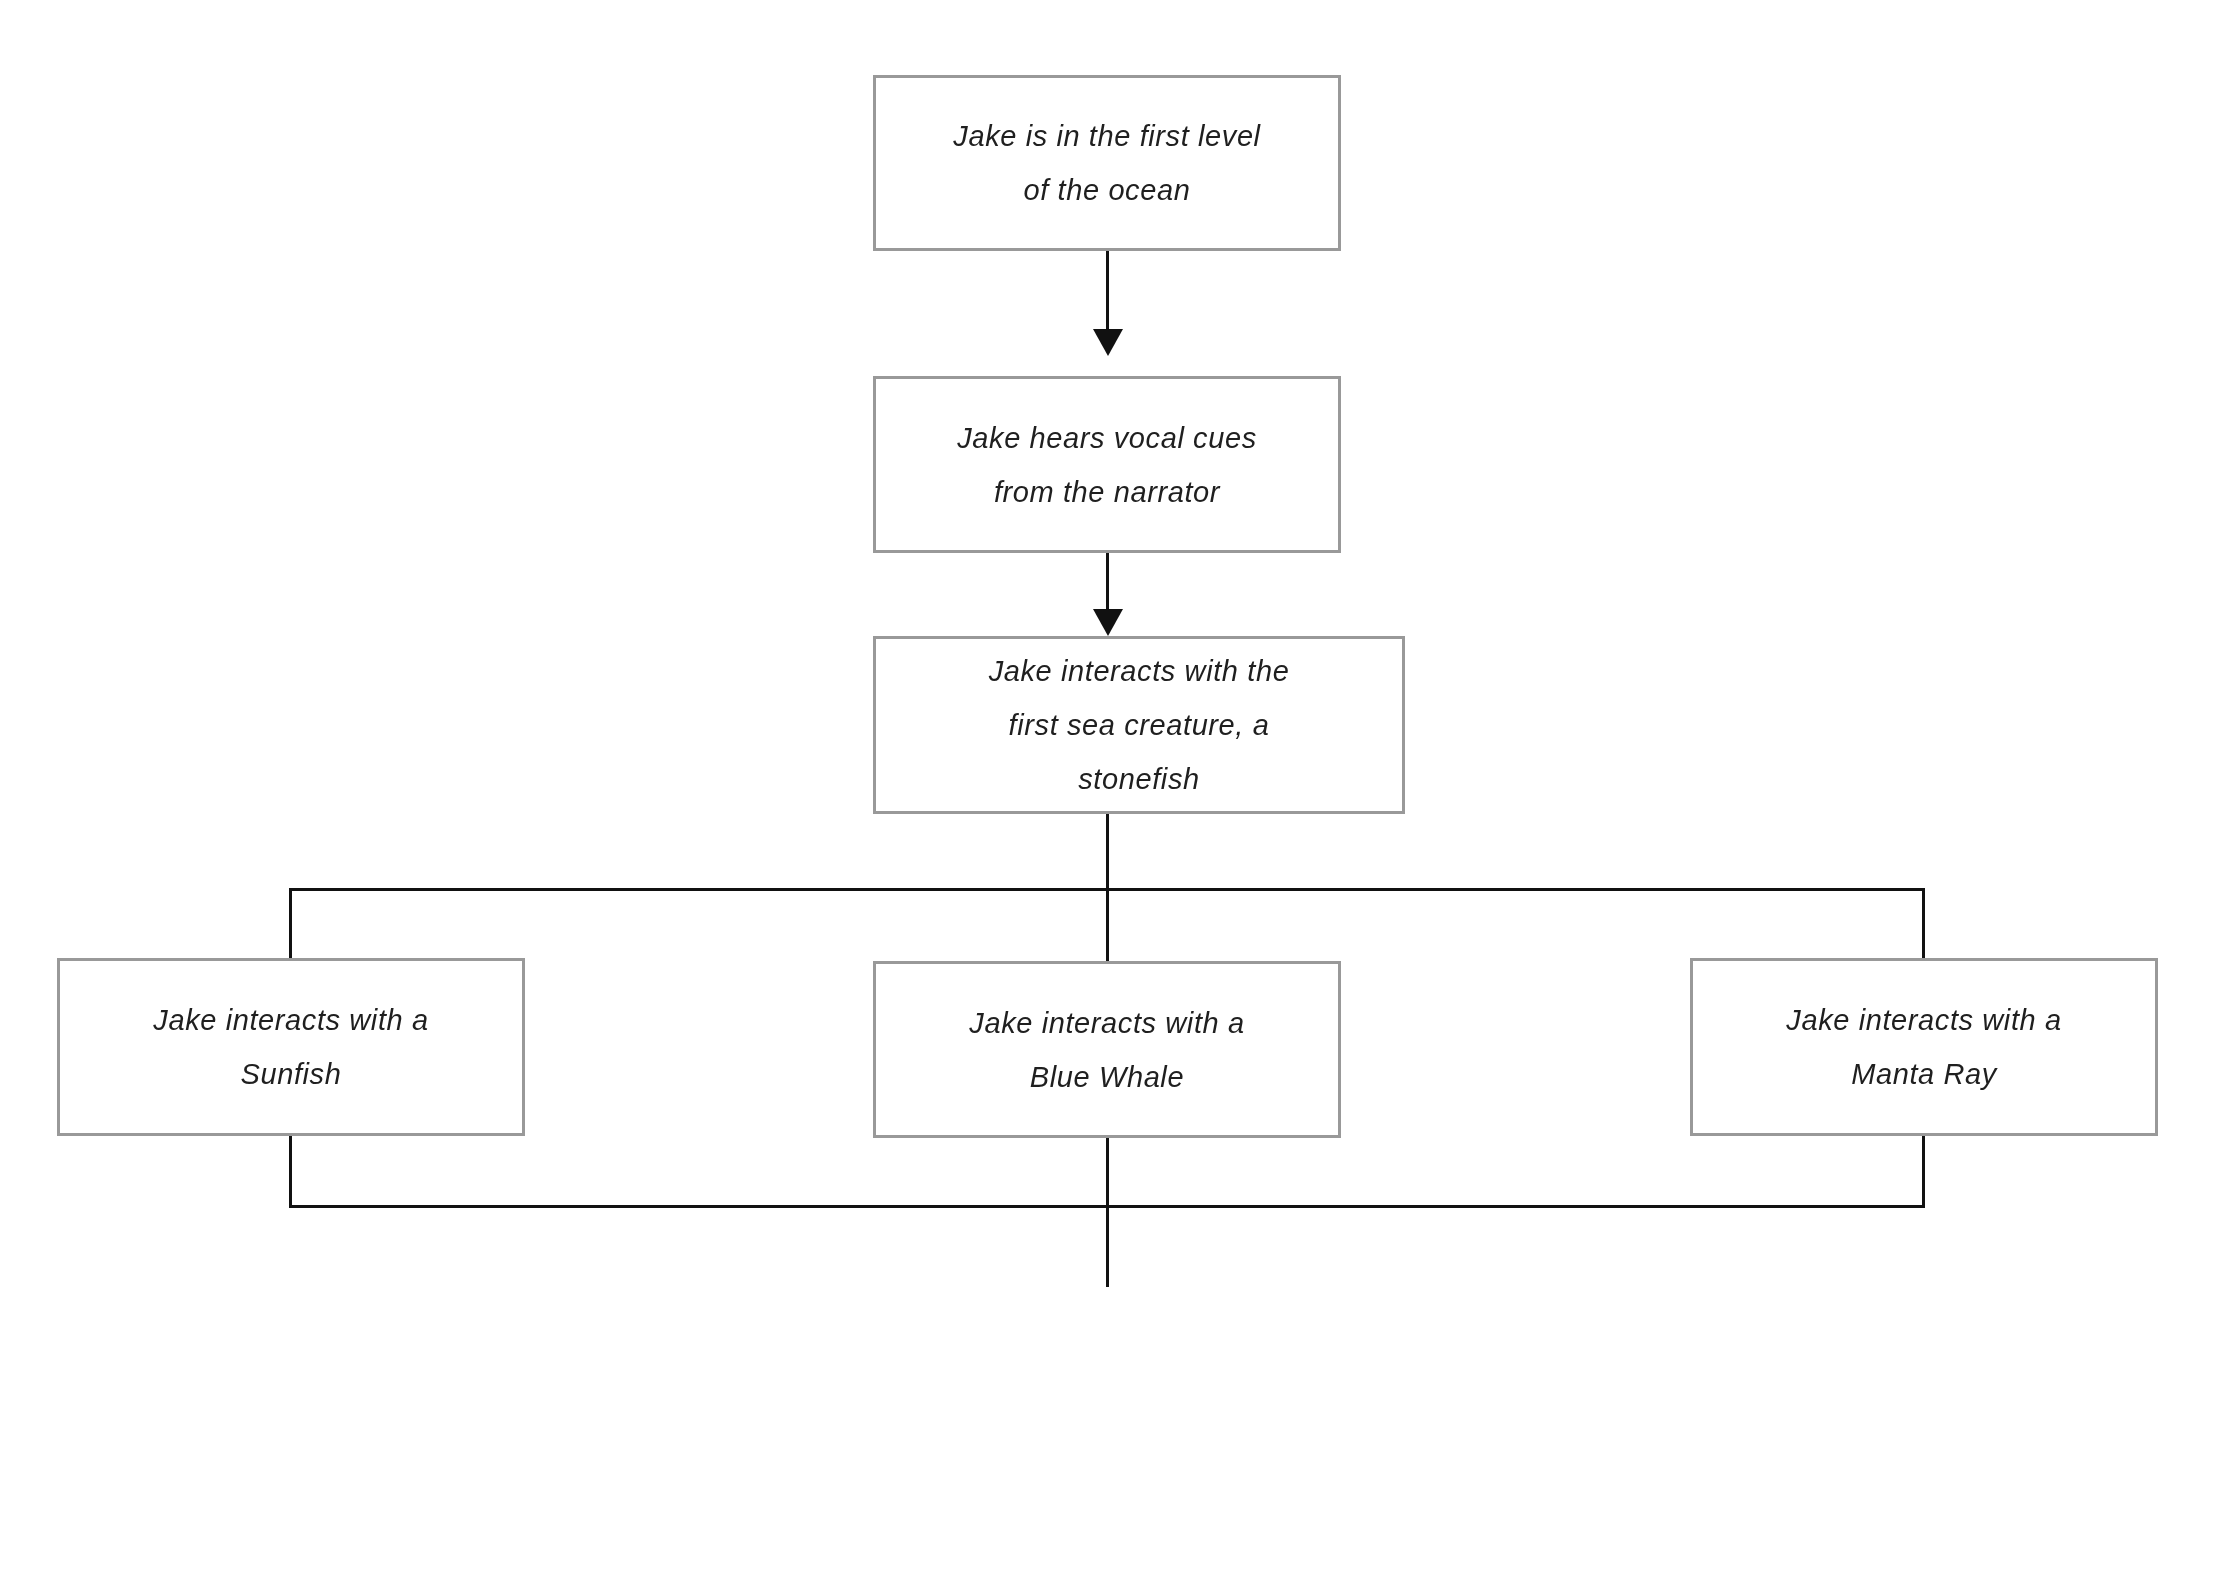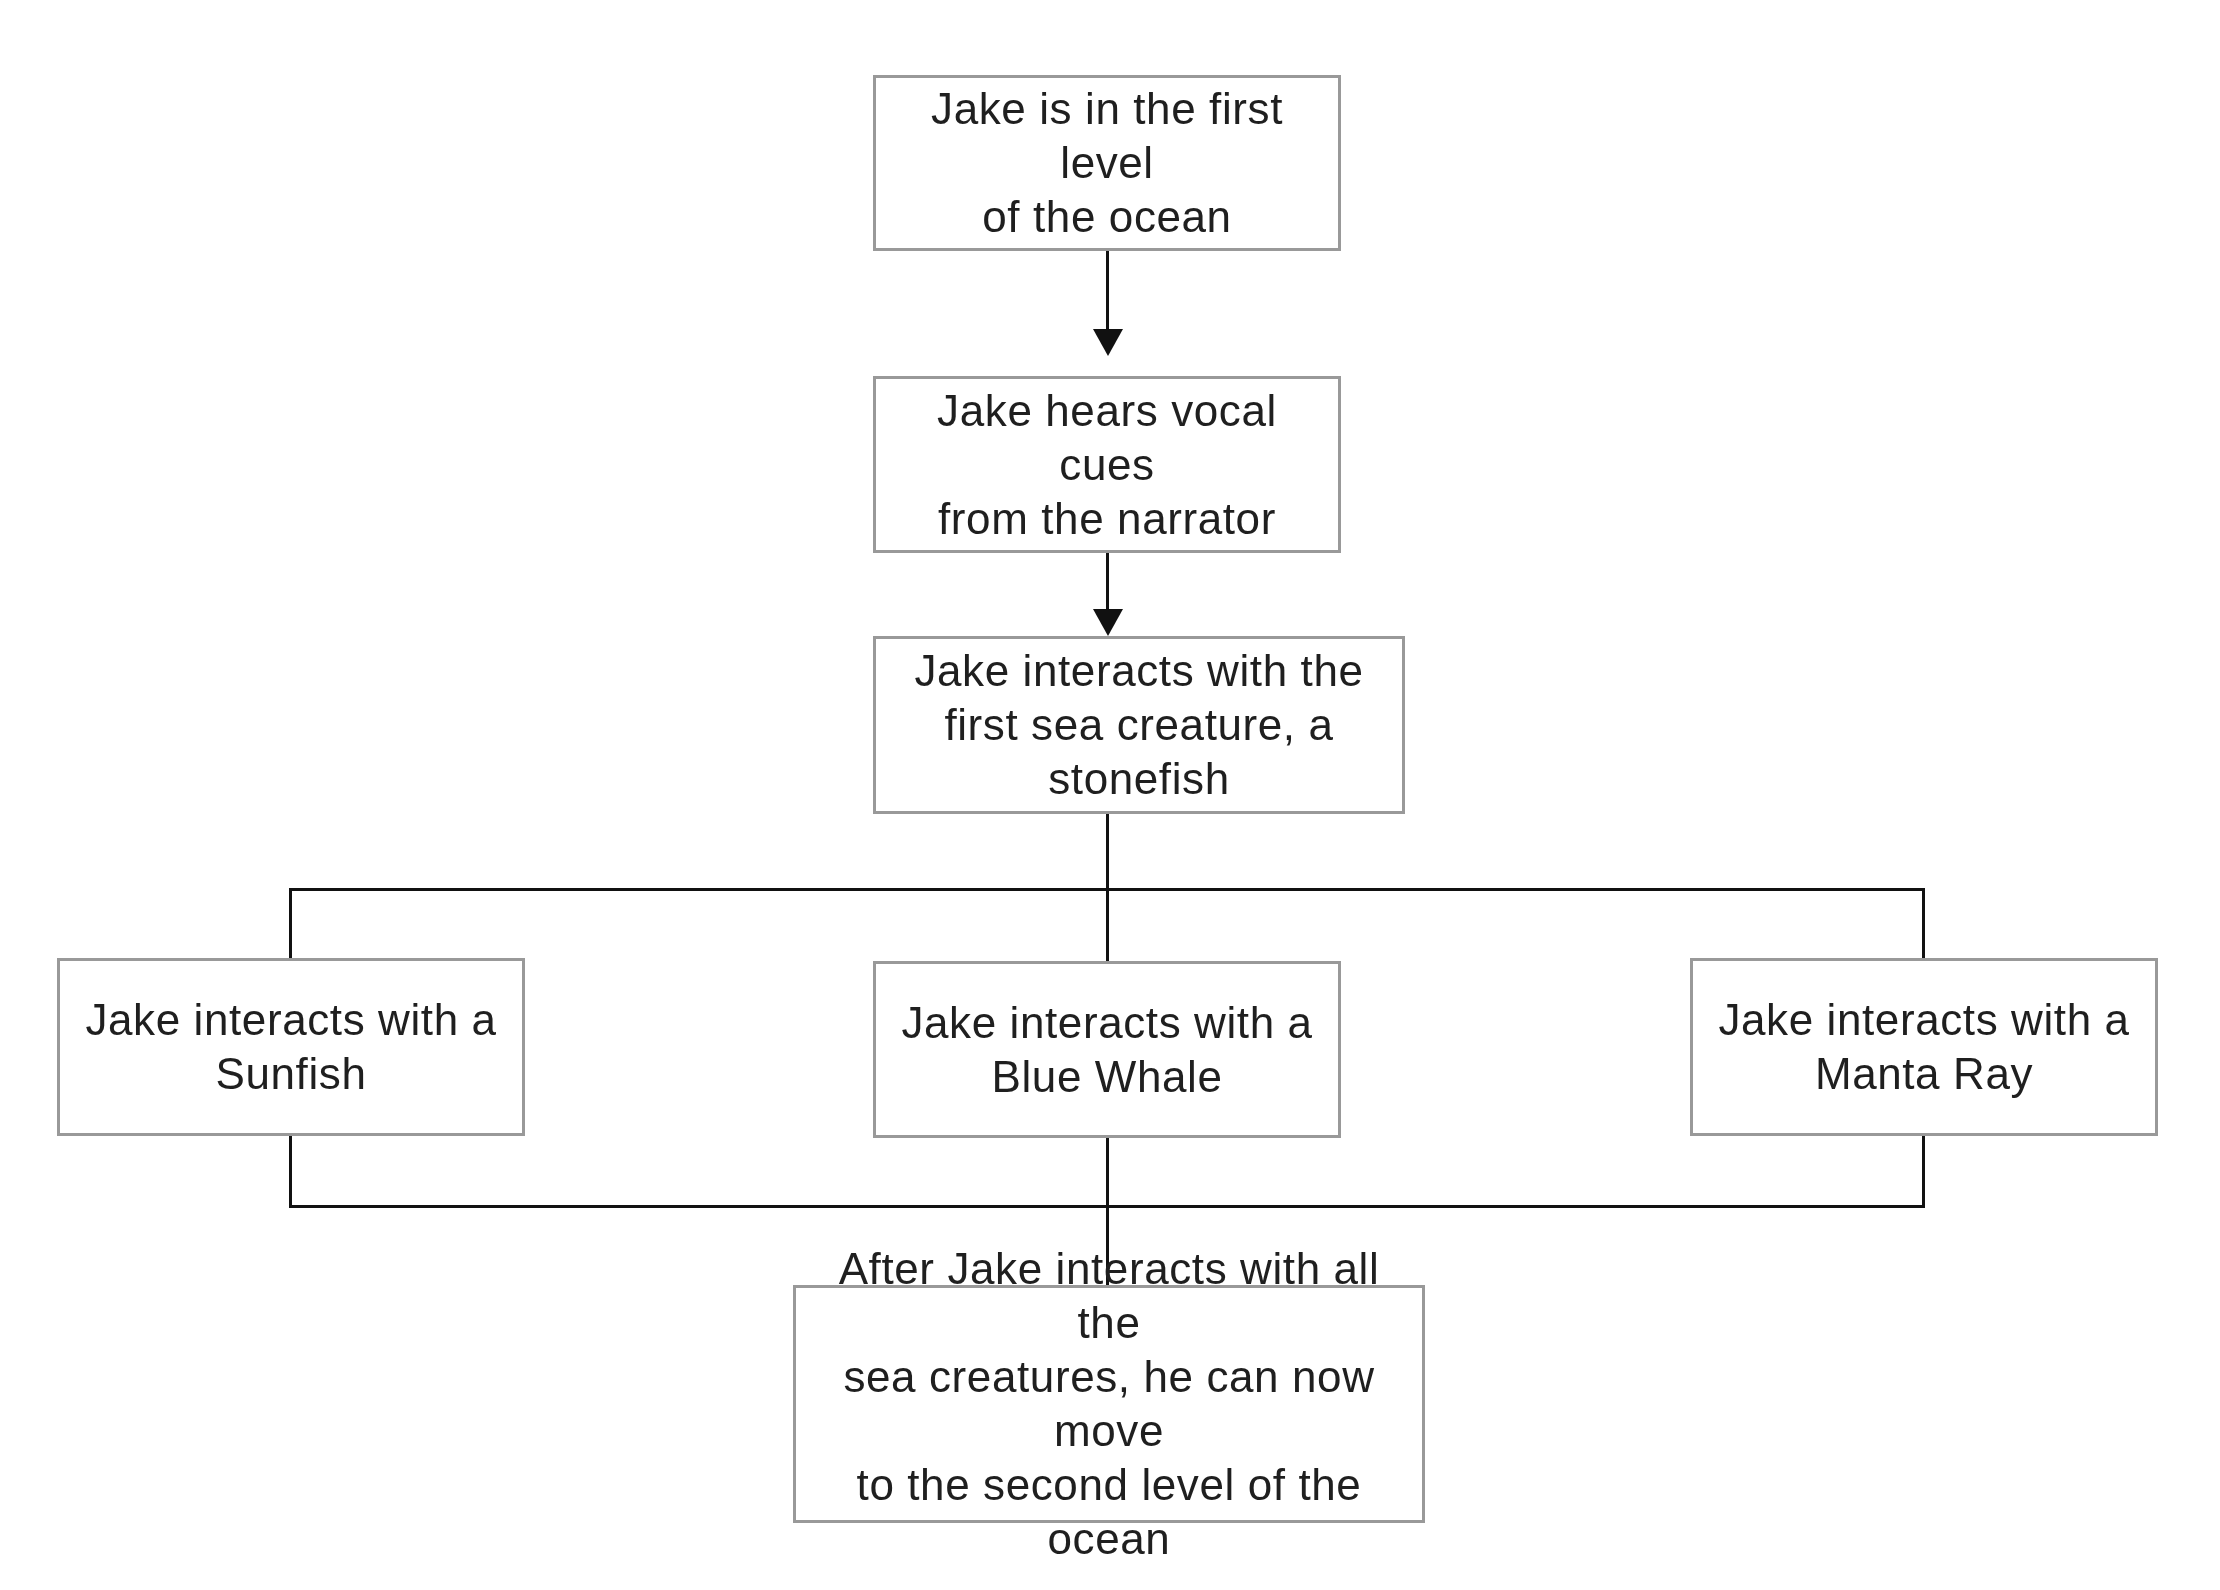--- a/index.html
+++ b/index.html
@@ -21,26 +21,27 @@
     position:absolute;
     box-sizing:border-box;
     border:3px solid var(--border);
     background:var(--fill);
     display:flex;align-items:center;justify-content:center;
     text-align:center;
     z-index:2;
   }
   .node-text{
     white-space:pre-line;
-    font-size:44px;
+    font-size:29px;
     line-height:54px;
     font-weight:400;
     letter-spacing:0.6px;
     color:var(--text);
     padding:0 14px;
+    font-style:italic;
   }
   .conn{
     position:absolute;
     background:var(--line);
     z-index:1;
   }
   .arrowhead{
     position:absolute;
     width:0;height:0;
     border-left:15px solid transparent;
@@ -78,25 +79,20 @@
   <div class="node" style="left:873px;top:961px;width:468px;height:177px">
     <span class="node-text">Jake interacts with a
 Blue Whale</span>
   </div>
 
   <div class="node" style="left:1690px;top:958px;width:468px;height:178px">
     <span class="node-text">Jake interacts with a
 Manta Ray</span>
   </div>
 
-  <div class="node" style="left:793px;top:1285px;width:632px;height:238px">
-    <span class="node-text">After Jake interacts with all the
-sea creatures, he can now move
-to the second level of the ocean</span>
-  </div>
 
   <div class="conn" style="left:1106px;top:251px;width:3px;height:82px"></div>
   <div class="arrowhead" style="left:1093px;top:329px"></div>
 
   <div class="conn" style="left:1106px;top:533px;width:3px;height:82px"></div>
   <div class="arrowhead" style="left:1093px;top:609px"></div>
 
   <div class="conn" style="left:1106px;top:813px;width:3px;height:78px"></div>
 
   <div class="conn" style="left:289px;top:888px;width:1636px;height:3px"></div>

